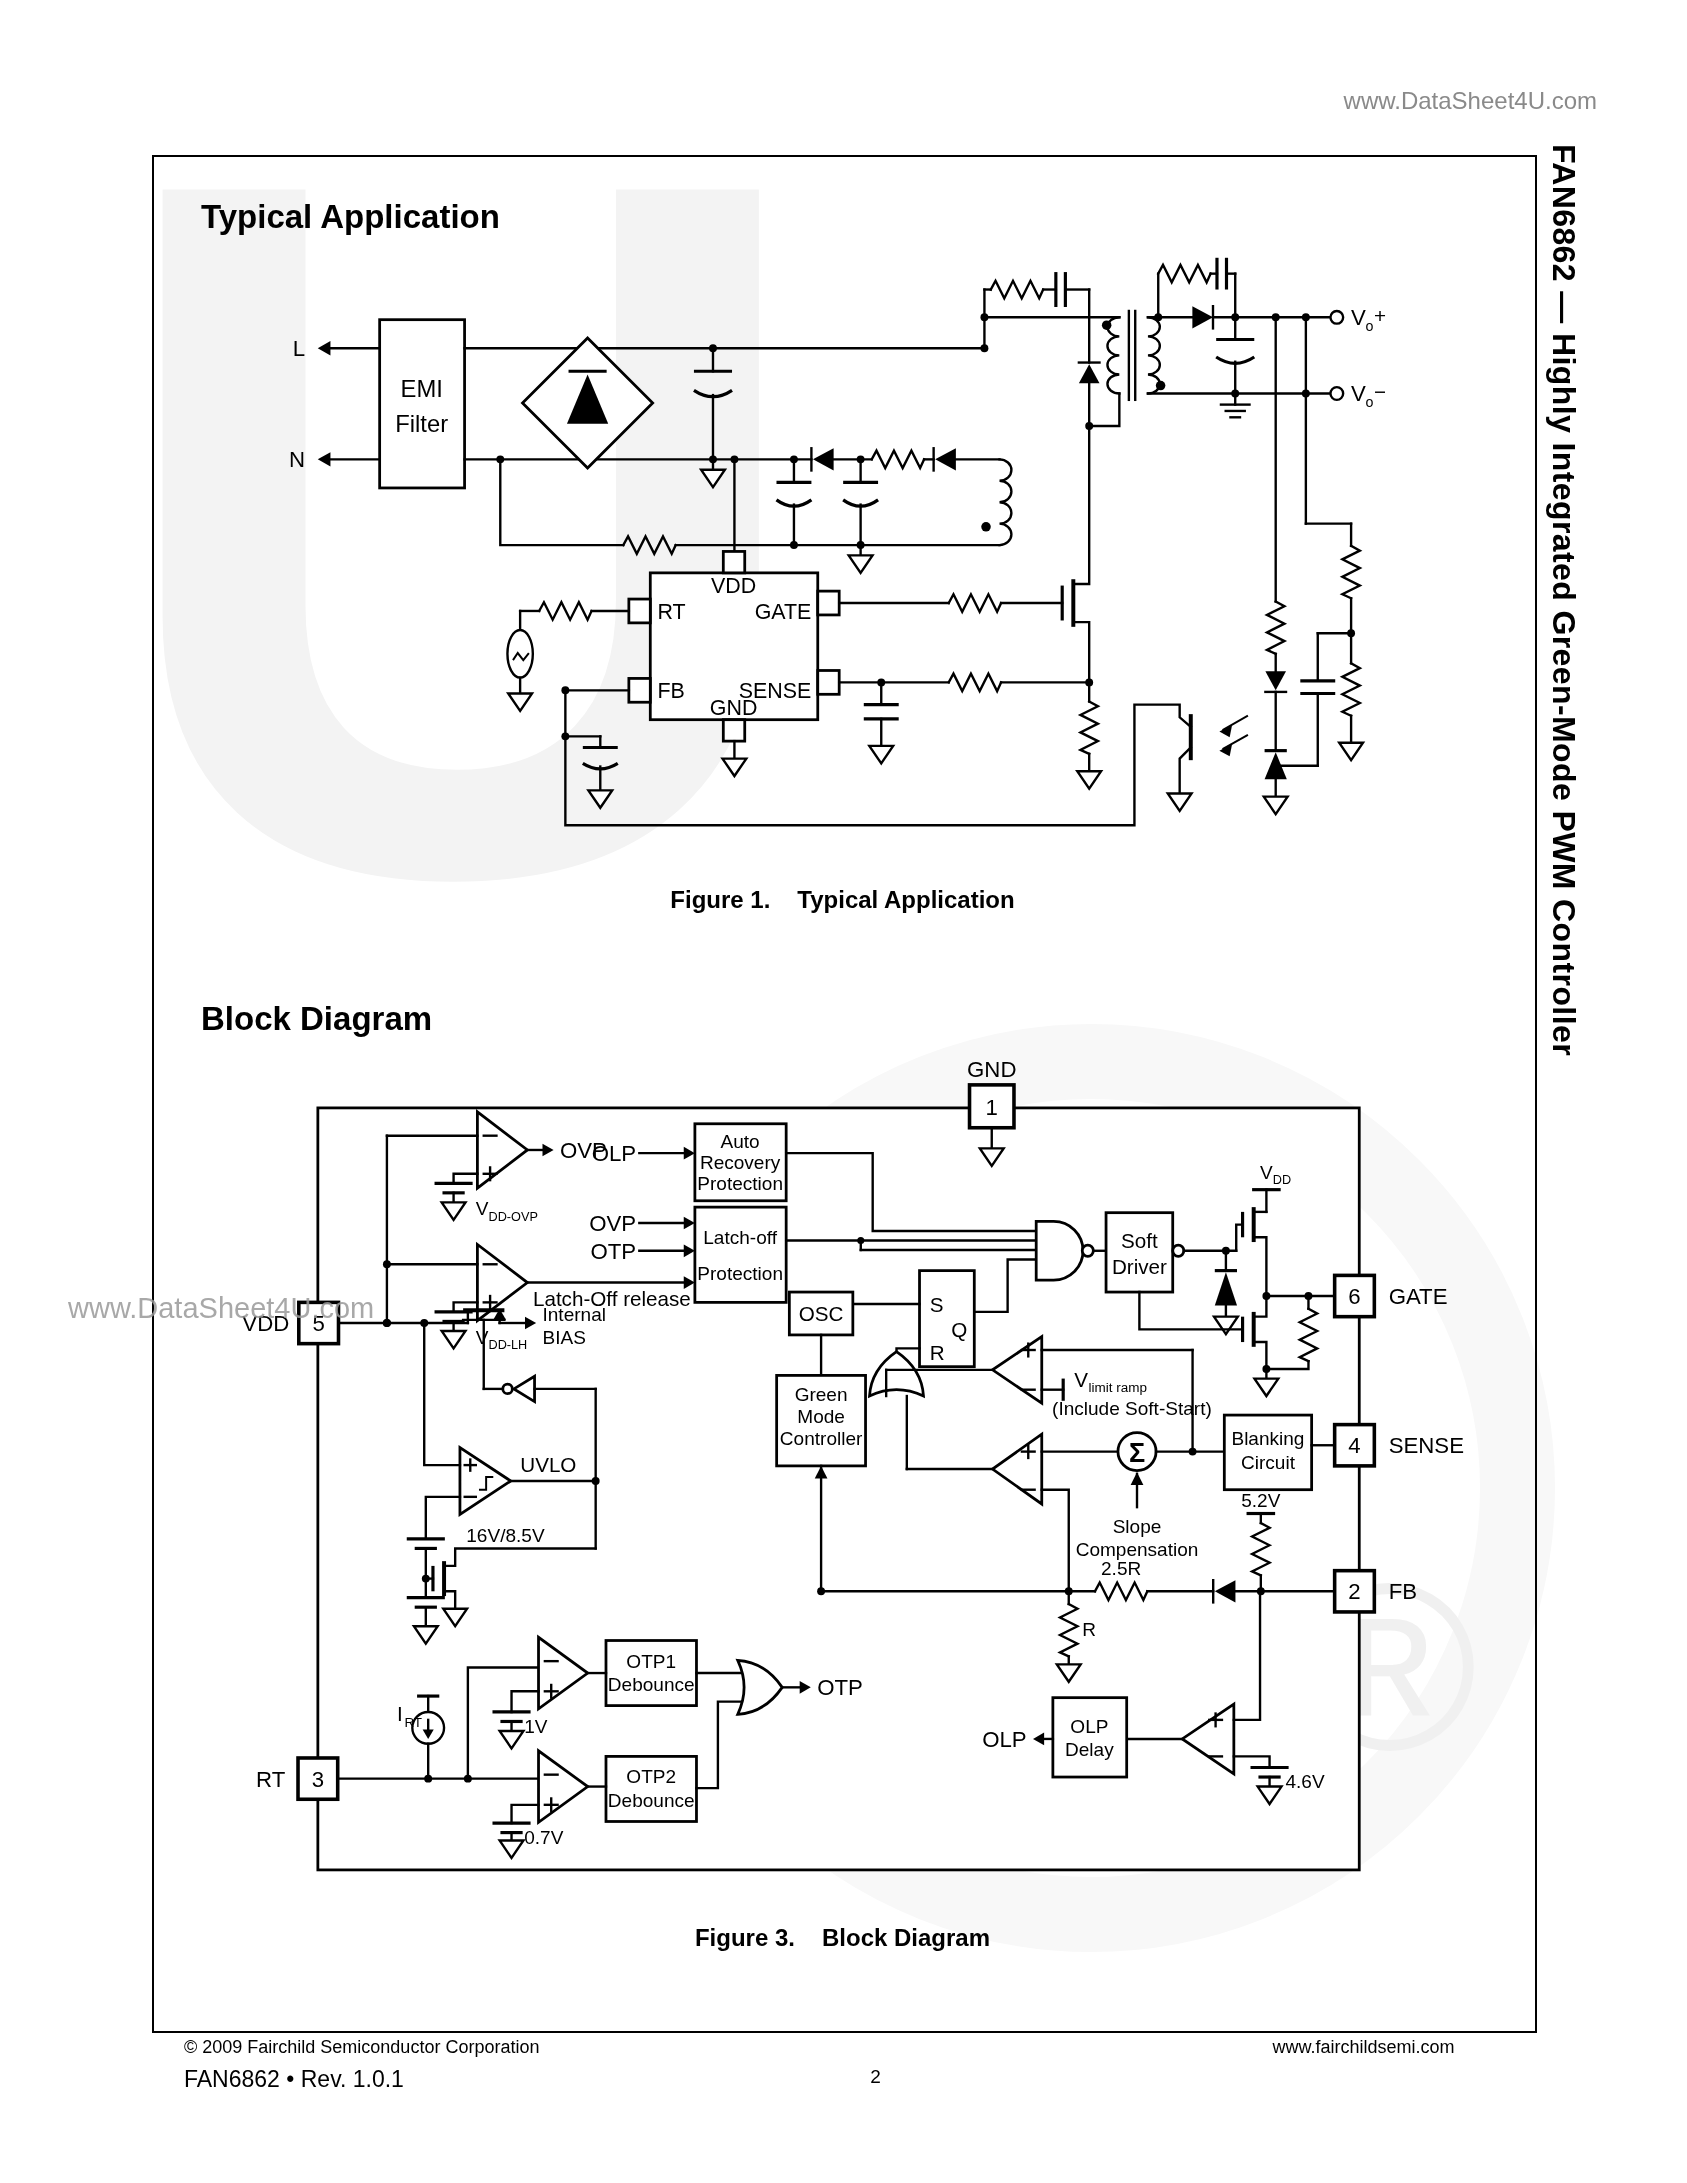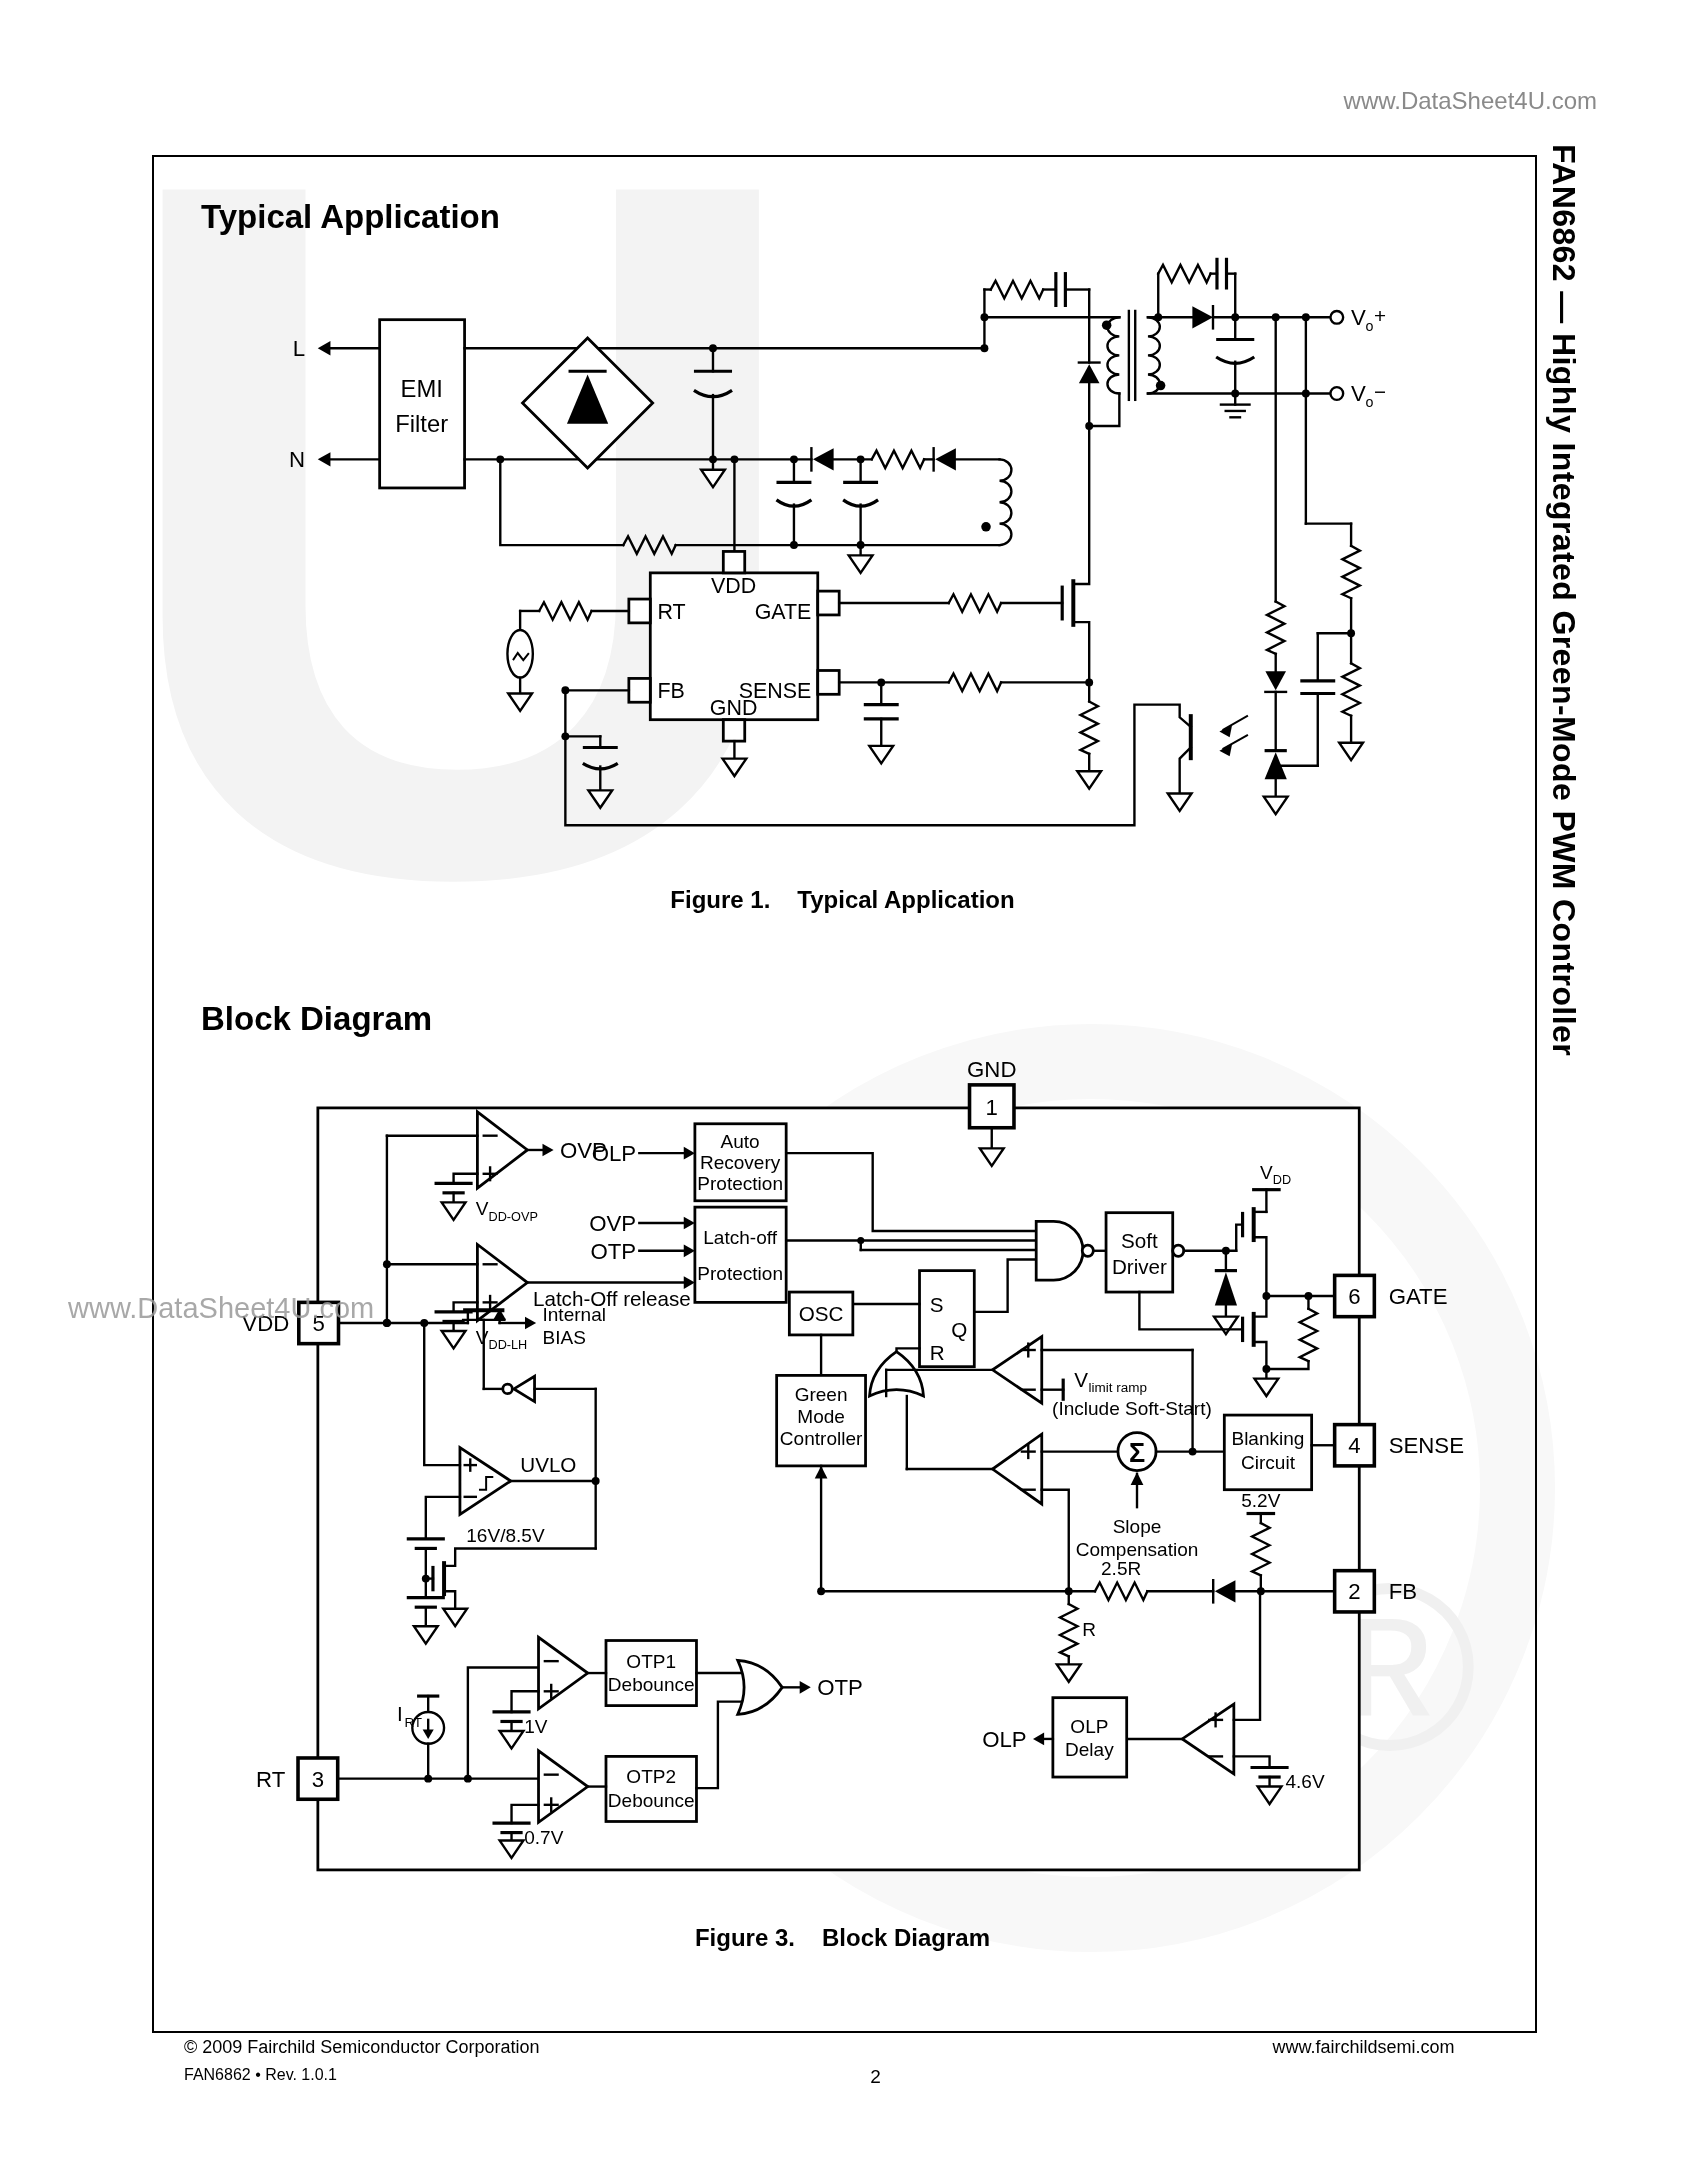--- a/index.html
+++ b/index.html
@@ -680,15 +680,15 @@
 </svg>
 
 <div class="abs z2" id="wm-url">www.DataSheet4U.com</div>
 
 <div class="abs z1 cap" style="top:1924px;">
   <span class="sp">Figure 3.</span><span>Block Diagram</span>
 </div>
 
 <div class="abs z1 ft" style="left:152px;top:2037px;">© 2009 Fairchild Semiconductor Corporation</div>
 <div class="abs z1 ft" style="left:1111px;top:2037px;width:441px;text-align:center;">www.fairchildsemi.com</div>
-<div class="abs z1 ft" style="left:152px;top:2066px;font-size:16px;">FAN6862  •  Rev. 1.0.1</div>
+<div class="abs z1 ft" style="left:152px;top:2066px;font-size:23px;">FAN6862  •  Rev. 1.0.1</div>
 <div class="abs z1 ft" style="left:0;top:2066px;width:1687px;text-align:center;font-size:19px;">2</div>
 
 
 </body></html>

